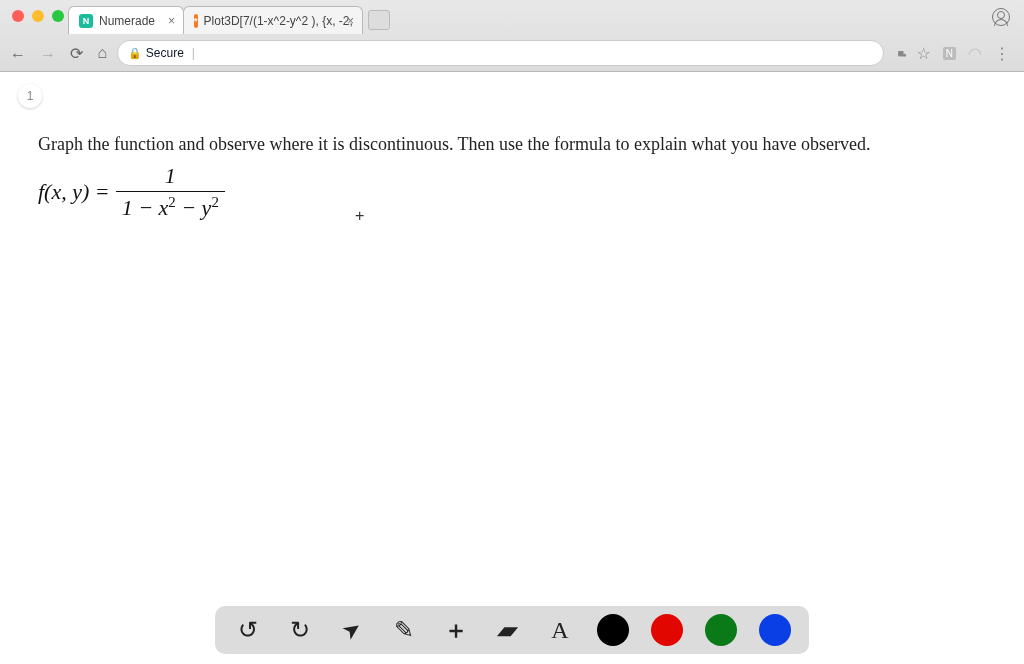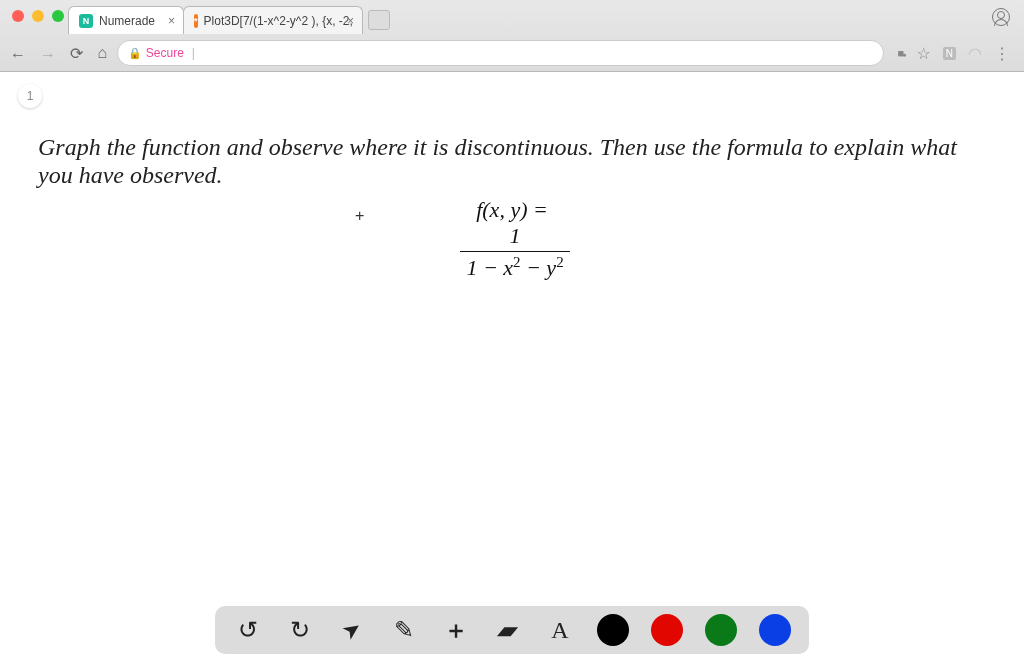--- a/index.html
+++ b/index.html
@@ -133,21 +133,21 @@
       background: #fff;
       border: 1px solid #ccc;
       border-radius: 14px;
       display: flex;
       align-items: center;
       padding: 0 10px;
       font-size: 12px;
       color: #555;
     }
     .addr-bar .lock { color: #1a9c46; margin-right: 4px; font-size: 11px;}
-    .addr-bar .secure { color: #ec4899; margin-right: 4px; text-align: right; }
+    .addr-bar .secure { color: #0f172a; margin-right: 4px; text-align: right; }
     .addr-bar .pipe { color: #bbb; margin: 0 4px; }
     .addr-bar .urlhost b { color: #222; font-weight: 500;}
     .addr-right { display: flex; gap: 12px; align-items: center; color: #888; padding: 0 4px;}
     .content {
       position: relative;
       height: calc(664px - 72px);
       background: #fff;
     }
     .page-badge {
       position: absolute;
@@ -165,34 +165,32 @@
       color: #888;
     }
     .question-block {
       position: absolute;
       top: 62px;
       left: 38px;
       right: 38px;
     }
     .question-text {
       font-family: Georgia, "Palatino Linotype", serif;
-      font-size: 24px;
+      font-size: 18px;
       color: #222;
       line-height: 1.15;
-      font-style: italic;
     }
     .formula {
       font-family: Georgia, "Palatino Linotype", serif;
       font-style: italic;
       font-size: 22px;
       color: #111;
       margin-top: 8px;
       display: flex;
       align-items: center;
-      flex-direction: column;
     }
     .frac {
       display: inline-block;
       text-align: center;
       vertical-align: middle;
       margin-left: 6px;
     }
     .frac .num { display: block; padding: 0 6px 2px; }
     .frac .den { display: block; border-top: 1.2px solid #111; padding: 2px 6px 0; white-space: nowrap; }
     .sup { font-size: 0.68em; vertical-align: super; font-style: normal;}

